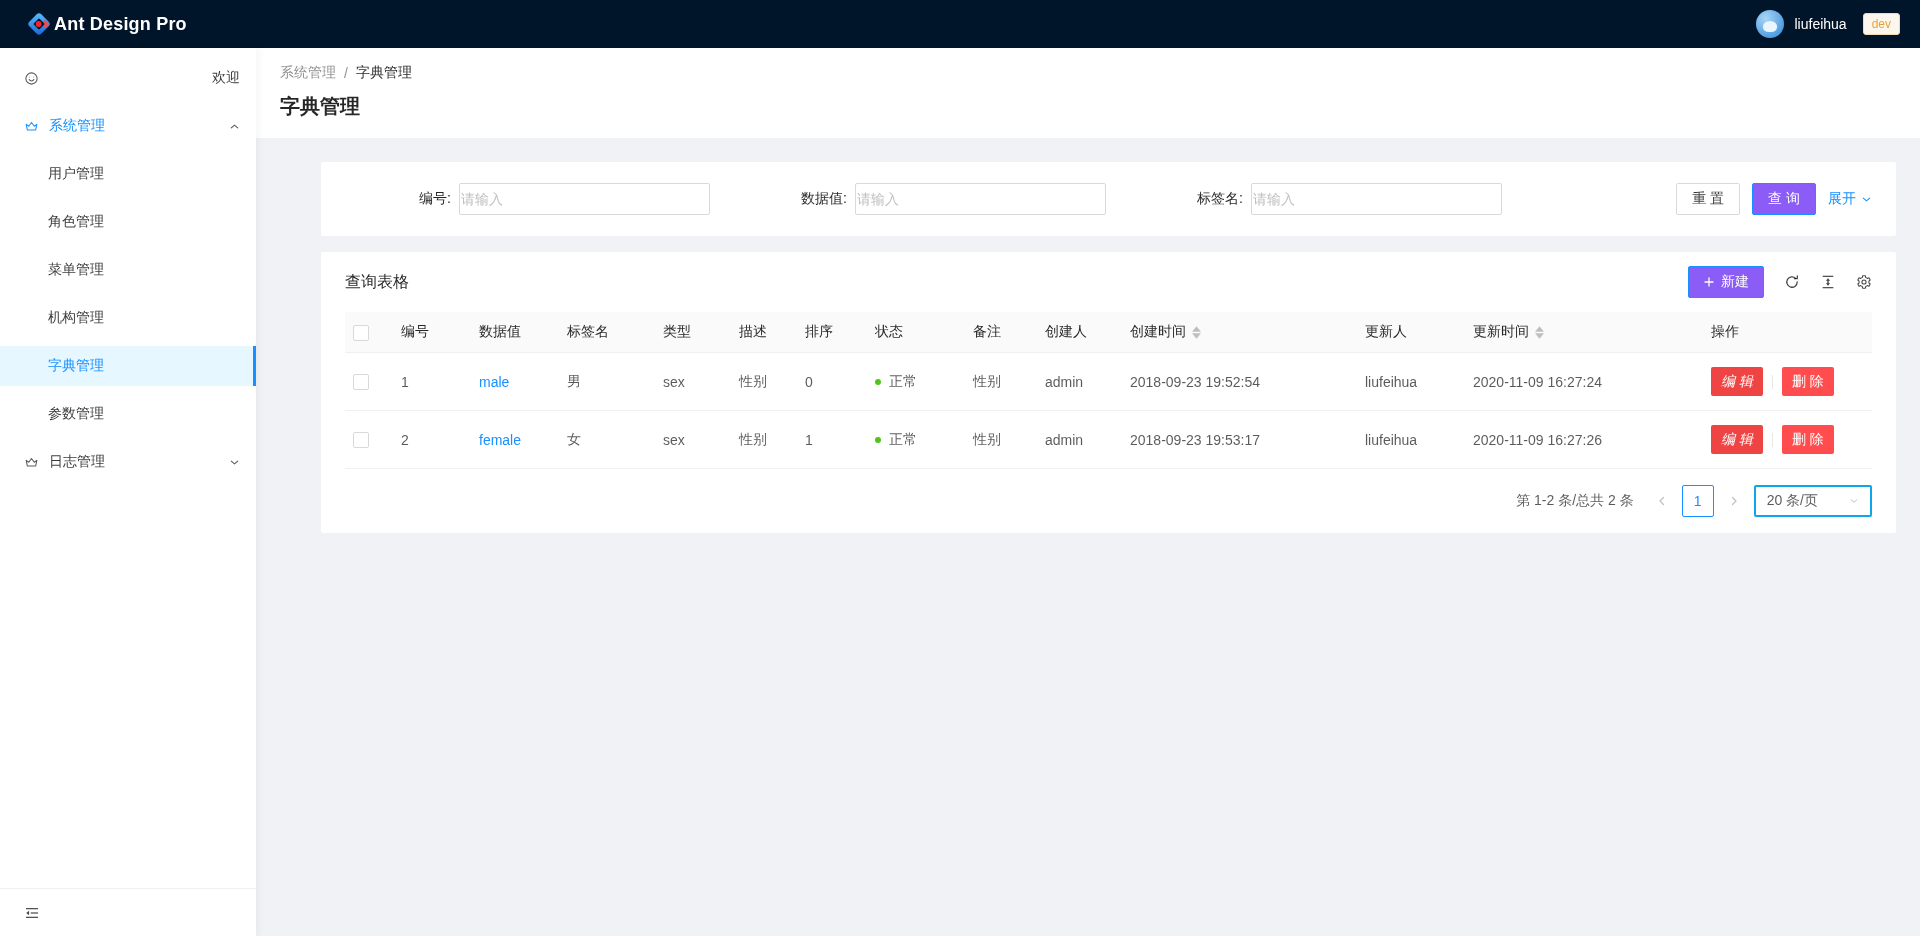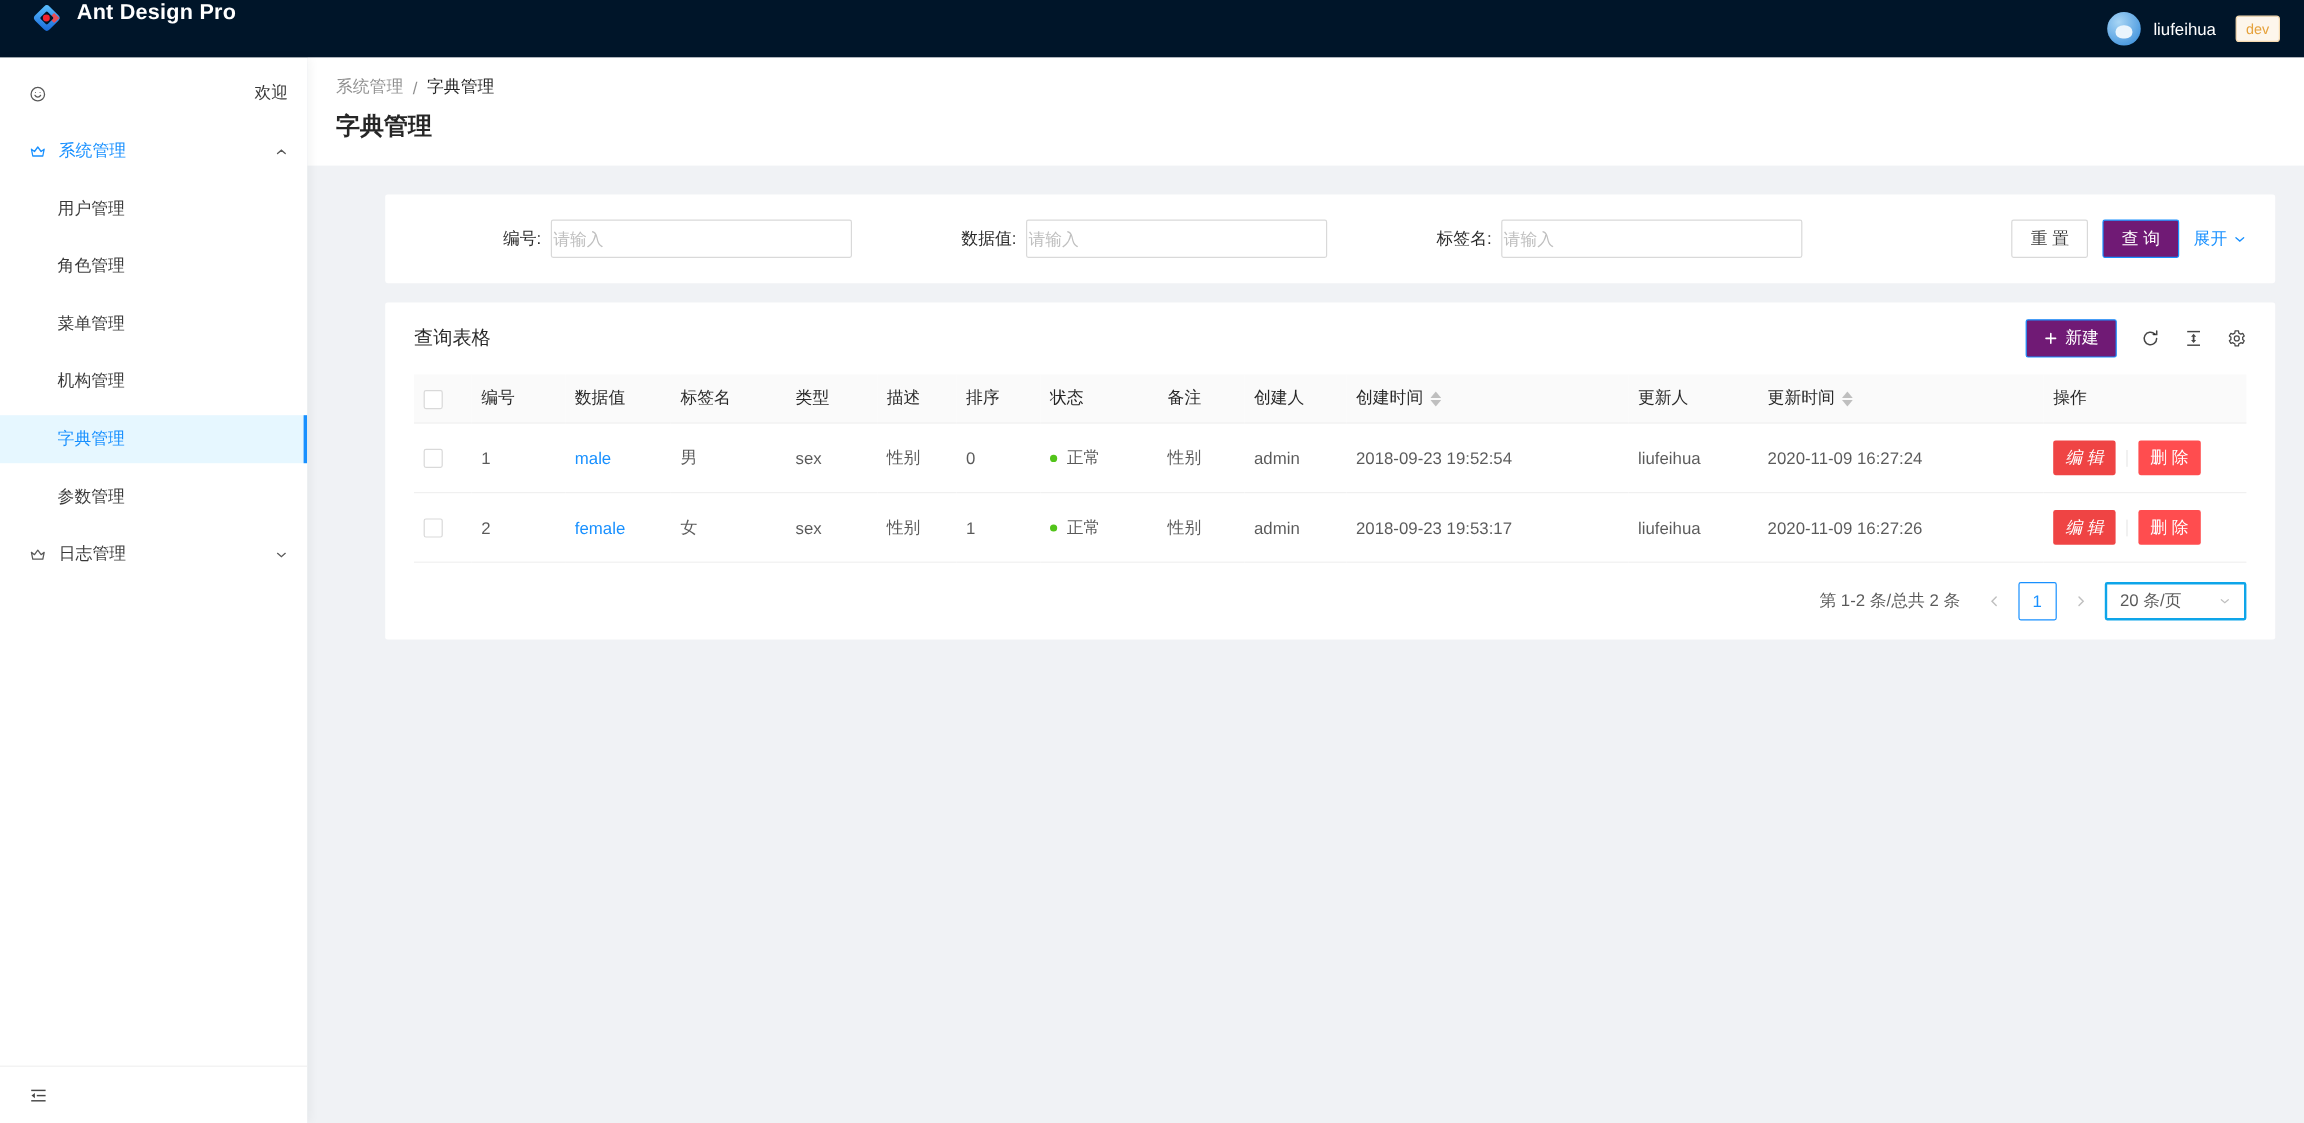--- a/index.html
+++ b/index.html
@@ -2,21 +2,21 @@
 <html><head>
 <meta charset="utf-8">
 <style>
   * { margin:0; padding:0; box-sizing:border-box; }
   html,body { width:1920px; height:936px; overflow:hidden; }
   body { font-family:"Liberation Sans","DejaVu Sans",sans-serif; font-size:14px; color:rgba(0,0,0,.65); background:#f0f2f5; }
   .app { display:flex; flex-direction:column; height:100%; }
 
   
   .topbar { flex:0 0 48px; height:48px; background:#001529; display:flex; align-items:center; justify-content:space-between; }
-  .logo-area { display:flex; gap:10px; padding:0 24px; cursor:pointer; height:100%; }
+  .logo-area { display:flex; align-items:center; padding:0 24px; cursor:pointer; height:100%; }
   .logo-title { color:#fff; font-size:18px; font-weight:700; letter-spacing:.2px; }
   .topbar-right { display:flex; align-items:center; gap:10px; padding-right:20px; }
   .avatar { width:28px; height:28px; border-radius:50%; background:radial-gradient(circle at 35% 30%, #a9d6f5, #4d9be0 75%); position:relative; overflow:hidden; flex:0 0 28px; }
   .avatar::after { content:""; position:absolute; left:7px; top:11px; width:14px; height:11px; background:#eaf5fd; border-radius:48% 48% 42% 42%; }
   .username { color:#fff; font-size:14px; }
   .env-tag { background:#fdf6ec; border:1px solid #f5dab1; color:#e6a23c; font-size:12px; line-height:20px; padding:0 8px; border-radius:3px; margin-left:6px; }
 
   
   .body { display:flex; flex:1; min-height:0; }
   .sidebar { flex:0 0 256px; width:256px; background:#fff; box-shadow:2px 0 8px rgba(29,35,41,.05); display:flex; flex-direction:column; z-index:2; }
@@ -41,21 +41,21 @@
   .card { background:#fff; border-radius:2px;margin-left:41px; }
 
   
   .search-card { padding:21px 24px; display:flex; align-items:center; }
   .search-item { display:flex; align-items:center; width:396px; }
   .search-item label { width:114px; text-align:right; padding-right:8px; color:rgba(0,0,0,.85); white-space:nowrap; }
   .search-item input { width:251px; height:32px; border:1px solid #d9d9d9; border-radius:2px; padding:0 1px; font-size:14px; color:rgba(0,0,0,.65); outline:none; font-family:inherit; }
   input::placeholder { color:#bfbfbf; }
   .search-actions { margin-left:auto; display:flex; align-items:center; gap:12px; }
   .btn { height:32px; padding:0 15px; border-radius:2px; border:1px solid #d9d9d9; background:#fff; font-size:14px; color:rgba(0,0,0,.78); cursor:pointer; font-family:inherit; }
-  .btn-primary { background:#701a75; border-color:#1890ff; color:#fff; }
+  .btn-primary { background:#8b5cf6; border-color:#1890ff; color:#fff; }
   .link { color:#1890ff; display:flex; align-items:center; gap:5px; cursor:pointer; }
 
   
   .table-card { margin-top:16px; padding-bottom:8px; }
   .toolbar { height:60px; display:flex; align-items:center; padding:0 24px; }
   .toolbar-title { font-size:16px; font-weight:500; color:rgba(0,0,0,.85); }
   .toolbar-actions { margin-left:auto; display:flex; align-items:center; gap:20px; }
   .btn-new { display:flex; align-items:center; gap:6px; padding:0 14px; }
 
   .table-wrap { padding:0 24px; }

